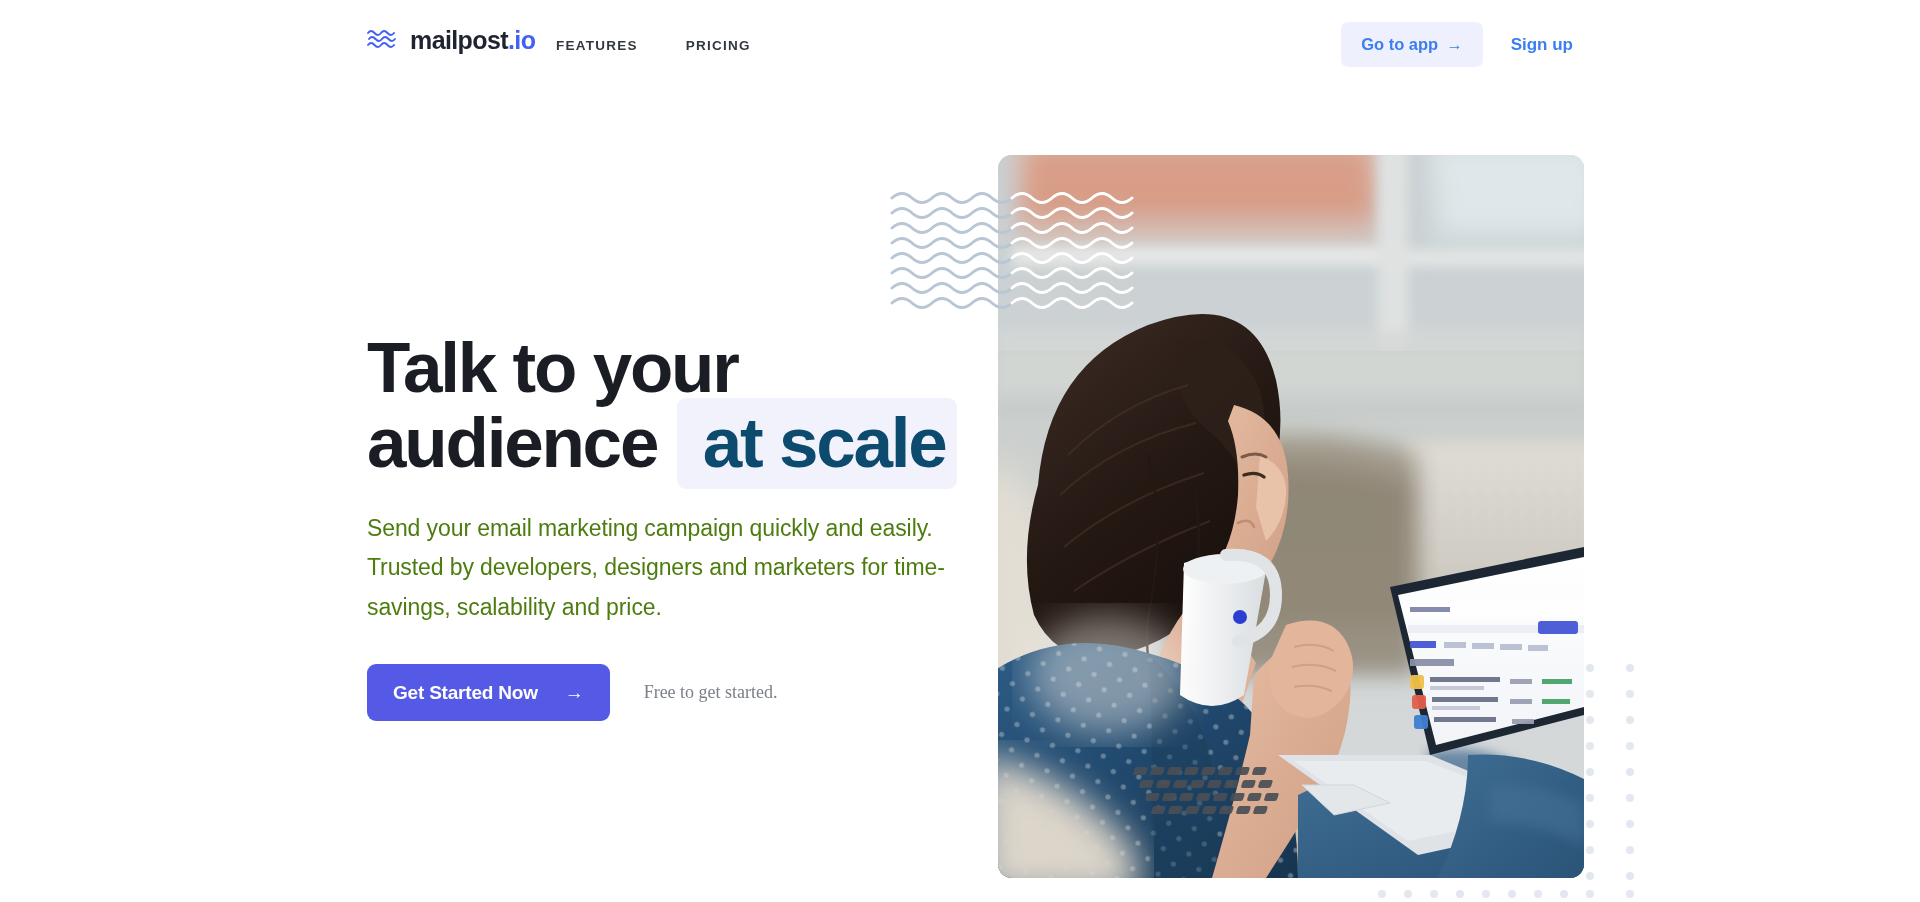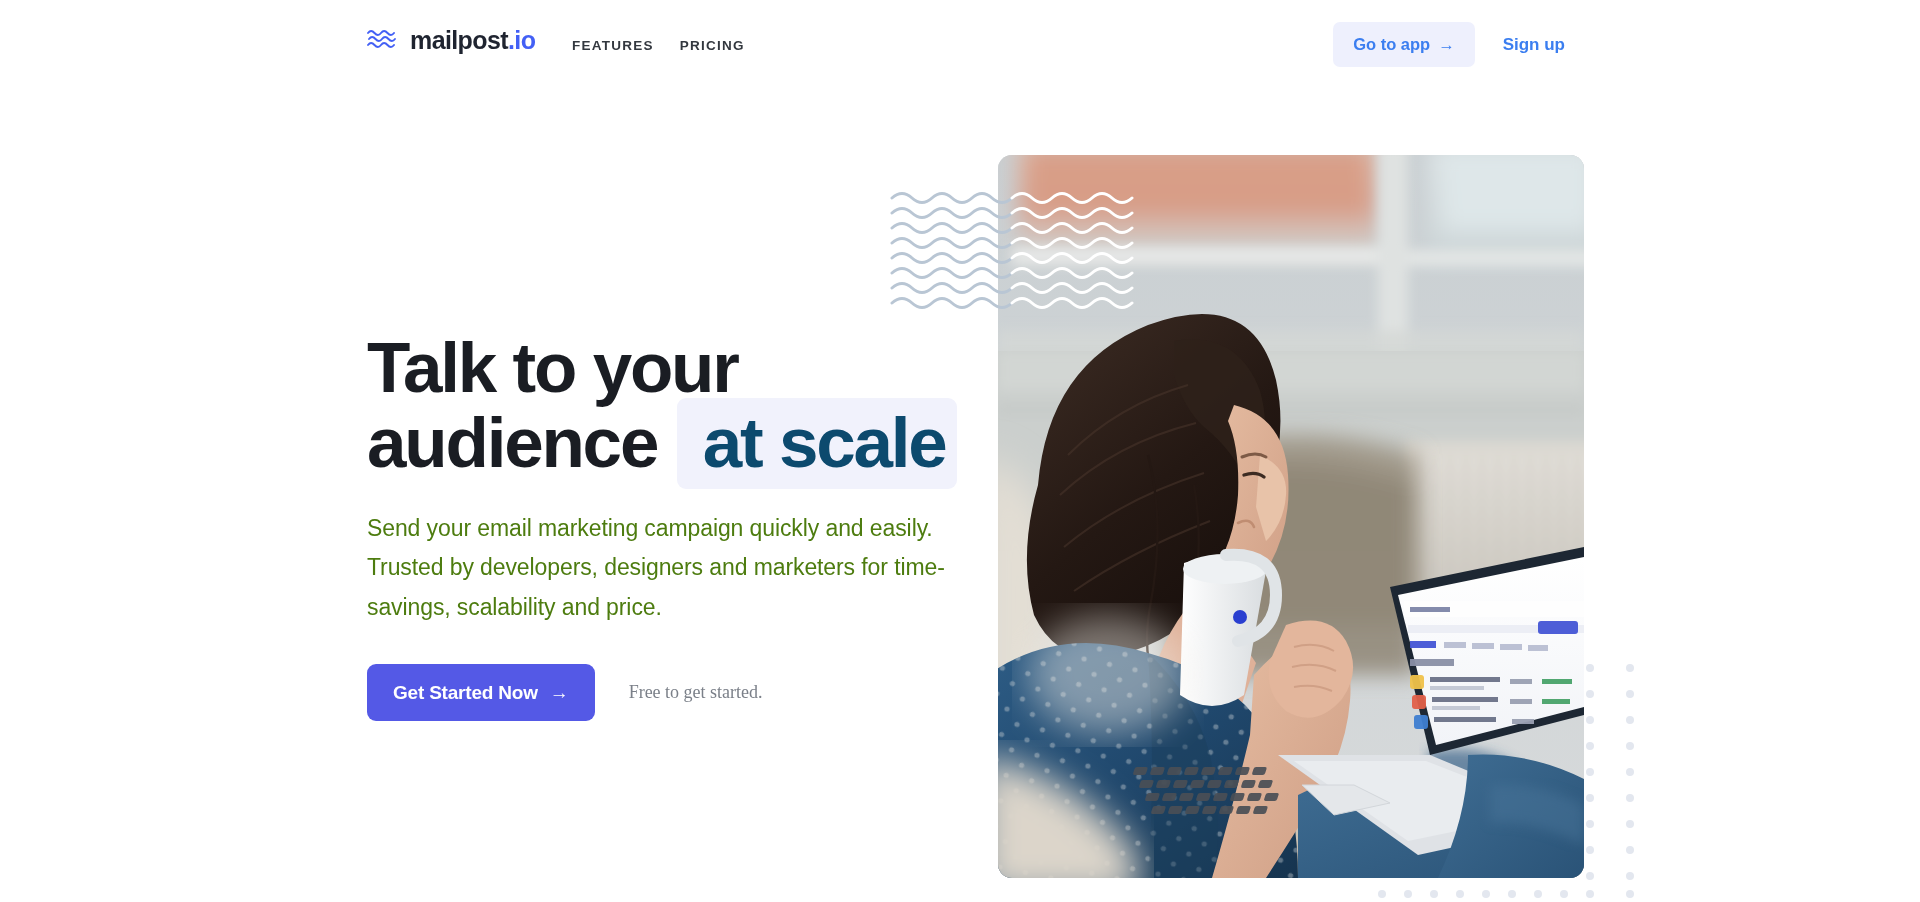--- a/index.html
+++ b/index.html
@@ -47,37 +47,37 @@
     font-weight: 700;
     letter-spacing: -0.6px;
     color: #1f2430;
     line-height: 1;
     white-space: nowrap;
   }
   .brand-text .tld { color: #4360f5; }
 
   .nav-links {
     position: absolute;
-    left: 560px;
+    left: 544px;
     top: 38px;
     display: flex;
-    gap: 26px;
+    gap: 48px;
   }
   .nav-link {
     font-size: 13.5px;
     font-weight: 700;
     letter-spacing: 1.25px;
     color: #33383f;
     text-decoration: none;
     white-space: nowrap;
   }
 
   .header-actions {
     position: absolute;
-    right: 355px;
+    right: 347px;
     top: 22px;
     display: flex;
     align-items: center;
     gap: 16px;
     padding-left: 36px;
   }
   .btn-goto {
     display: inline-flex;
     align-items: center;
     gap: 8px;
@@ -146,21 +146,21 @@
 
   .cta-row {
     margin-top: 37px;
     display: flex;
     align-items: center;
     gap: 34px;
   }
   .btn-cta {
     display: inline-flex;
     align-items: center;
-    gap: 12px;
+    gap: 27px;
     height: 57px;
     padding: 0 26px;
     border: none;
     border-radius: 9px;
     background: #5459e6;
     color: #ffffff;
     font-family: inherit;
     font-size: 19px;
     font-weight: 700;
     letter-spacing: -0.2px;

